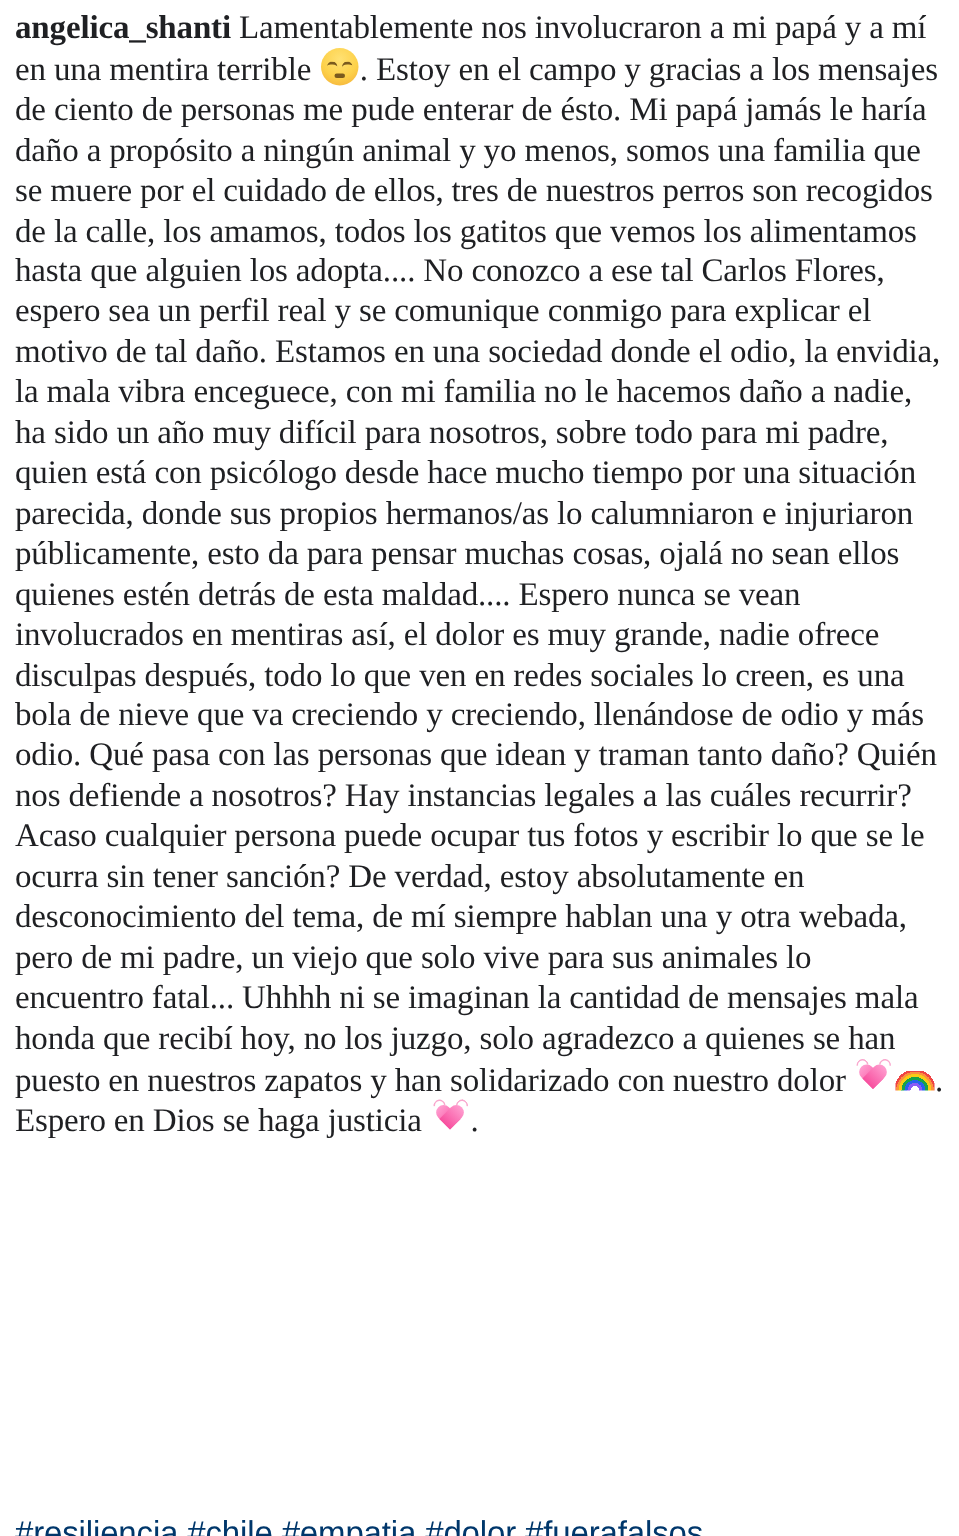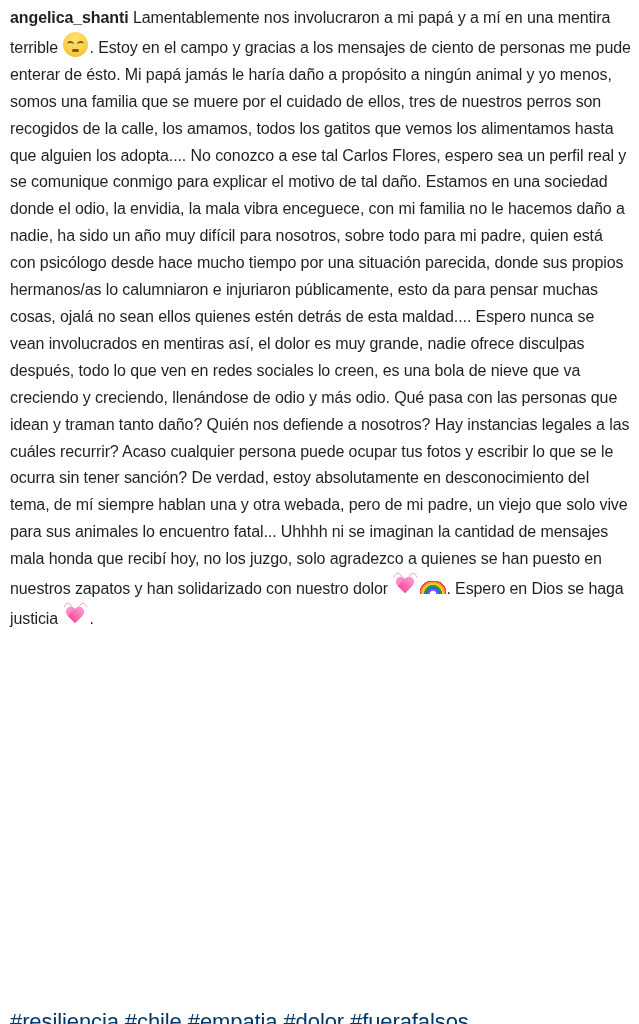--- a/index.html
+++ b/index.html
@@ -12,25 +12,26 @@
     height: 1024px;
     overflow: hidden;
     position: relative;
     font-family: "Liberation Sans", sans-serif;
   }
   .caption-block {
     position: absolute;
     top: 5px;
     left: 10px;
     width: 621px;
-    font-size: 16px;
+    font-size: 22px;
     line-height: 26.9px;
     letter-spacing: -0.1px;
     color: #1f2023;
     word-wrap: break-word;
+    font-family: Liberation Serif, serif;
   }
   .username {
     font-weight: 700;
     color: #1f2023;
     cursor: pointer;
   }
   .hashtags {
     position: absolute;
     top: 1009px;
     left: 10px;

